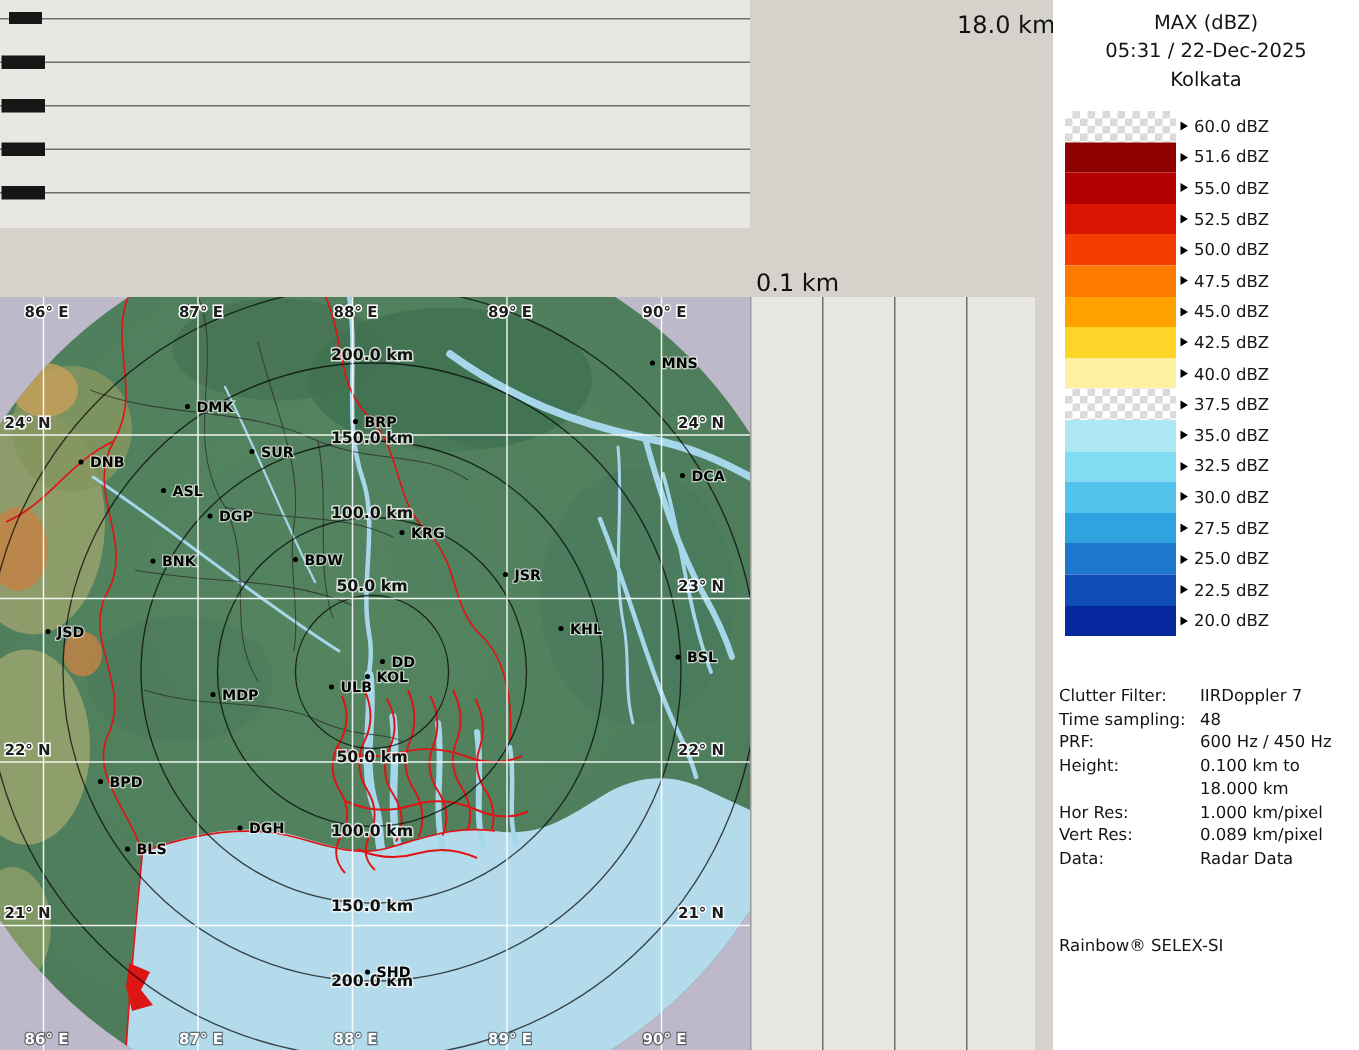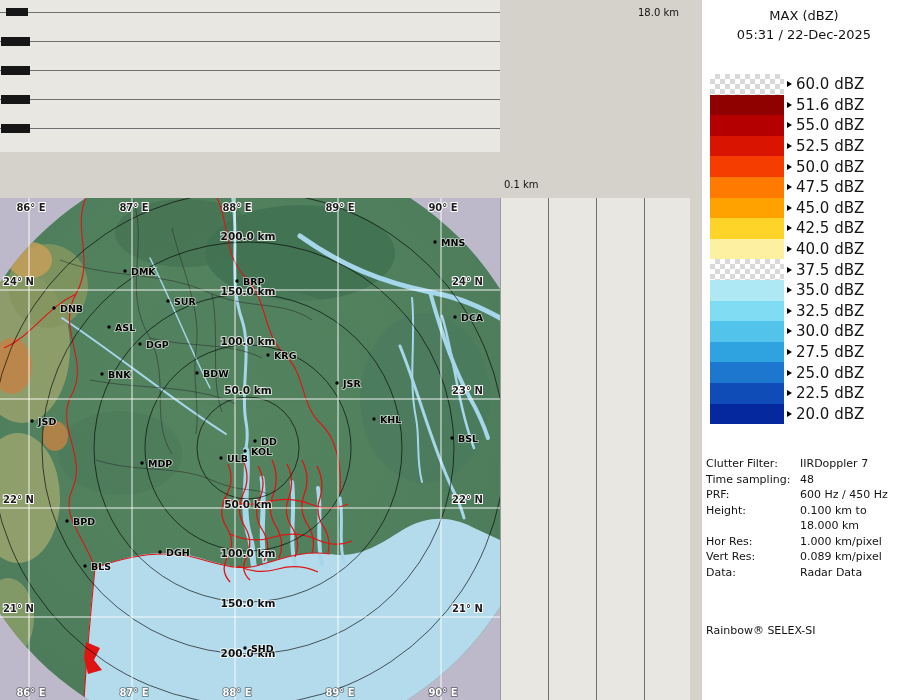--- a/index.html
+++ b/index.html
@@ -4,41 +4,41 @@
 <style>
   html,body{margin:0;padding:0;}
   #app{position:relative;width:906px;height:700px;background:#d5d2cc;font-family:"DejaVu Sans",sans-serif;overflow:hidden;}
   #app *{box-sizing:border-box;}
   
   .top-strip{position:absolute;left:0;top:0;width:500px;height:152px;background:#e9e7e2;}
   .hline{position:absolute;left:0;width:500px;height:1px;background:#6f6f6f;}
   .tick-box{position:absolute;background:#161616;}
   .right-strip{position:absolute;left:500px;top:198px;width:190px;height:502px;background:#e9e7e2;}
   .vline{position:absolute;top:0;width:1px;height:502px;background:#6f6f6f;}
-  .hlabel{position:absolute;font-size:10px;color:#111;white-space:nowrap;}
+  .hlabel{position:absolute;font-size:16px;color:#111;white-space:nowrap;}
   
   .map-wrap{position:absolute;left:0;top:198px;width:500px;height:402px;}
   #mapsvg text{font-family:"DejaVu Sans",sans-serif;}
   #mapsvg .geo{font-size:10px;font-weight:700;fill:#1d1d1d;paint-order:stroke;stroke:#ffffff;stroke-width:2px;}
   #mapsvg .geo.white{fill:#ffffff;stroke:rgba(0,0,0,.5);stroke-width:1.6px;}
   #mapsvg .ringlab{font-size:10.5px;font-weight:700;fill:#0f0f0f;text-anchor:middle;paint-order:stroke;stroke:rgba(255,255,255,.75);stroke-width:2px;}
   #mapsvg .stlab{font-size:9.5px;font-weight:700;fill:#000;paint-order:stroke;stroke:rgba(255,255,255,.65);stroke-width:1.6px;}
   
   .legend-panel{position:absolute;left:702px;top:0;width:204px;height:700px;background:#ffffff;color:#141414;}
   .title-block{position:absolute;top:6px;left:0;width:100%;text-align:center;}
   .title-line{font-size:13px;line-height:19px;white-space:nowrap;}
   .scale{position:absolute;left:8px;top:74px;}
   .scale-row{display:flex;align-items:center;height:20.6px;}
   .swatch{flex:0 0 74px;width:74px;height:20.6px;}
   .checker{background-color:#fff;background-image:
     linear-gradient(45deg,#d9d9d9 25%,transparent 25%,transparent 75%,#d9d9d9 75%),
     linear-gradient(45deg,#d9d9d9 25%,transparent 25%,transparent 75%,#d9d9d9 75%);
     background-size:10px 10px;background-position:0 0,5px 5px;}
   .tickarrow{width:0;height:0;border-left:5px solid #000;border-top:3px solid transparent;border-bottom:3px solid transparent;margin:0 4px 0 3px;}
-  .scale-label{font-size:15px;color:#161616;white-space:nowrap;}
+  .scale-label{font-size:11px;color:#161616;white-space:nowrap;}
   .meta{position:absolute;left:4px;top:456px;width:198px;font-size:11px;}
   .meta-row{display:flex;line-height:15.5px;}
   .m-label{flex:0 0 94px;white-space:nowrap;}
   .m-value{white-space:pre-line;}
   .footer{position:absolute;left:4px;top:624px;font-size:11px;white-space:nowrap;}
 </style>
 </head>
 <body>
 
 <div id="app">
@@ -232,20 +232,21 @@
           <circle cx="245" cy="450" r="1.7" fill="#000"></circle>
           <text x="251" y="453.5" class="stlab">SHD</text>
         </g>
     </svg>
   </div>
 
   <div class="legend-panel">
     <div class="title-block">
       <div class="title-line">MAX (dBZ)</div>
       <div class="title-line">05:31 / 22-Dec-2025</div>
+      <div class="title-line">Kolkata</div>
     </div>
     <div class="scale">
         <div class="scale-row">
           <div class="swatch checker"></div>
           <div class="tickarrow"></div>
           <span class="scale-label">60.0 dBZ</span>
         </div>
         <div class="scale-row">
           <div class="swatch" style="background: rgb(143, 0, 0);"></div>
           <div class="tickarrow"></div>

